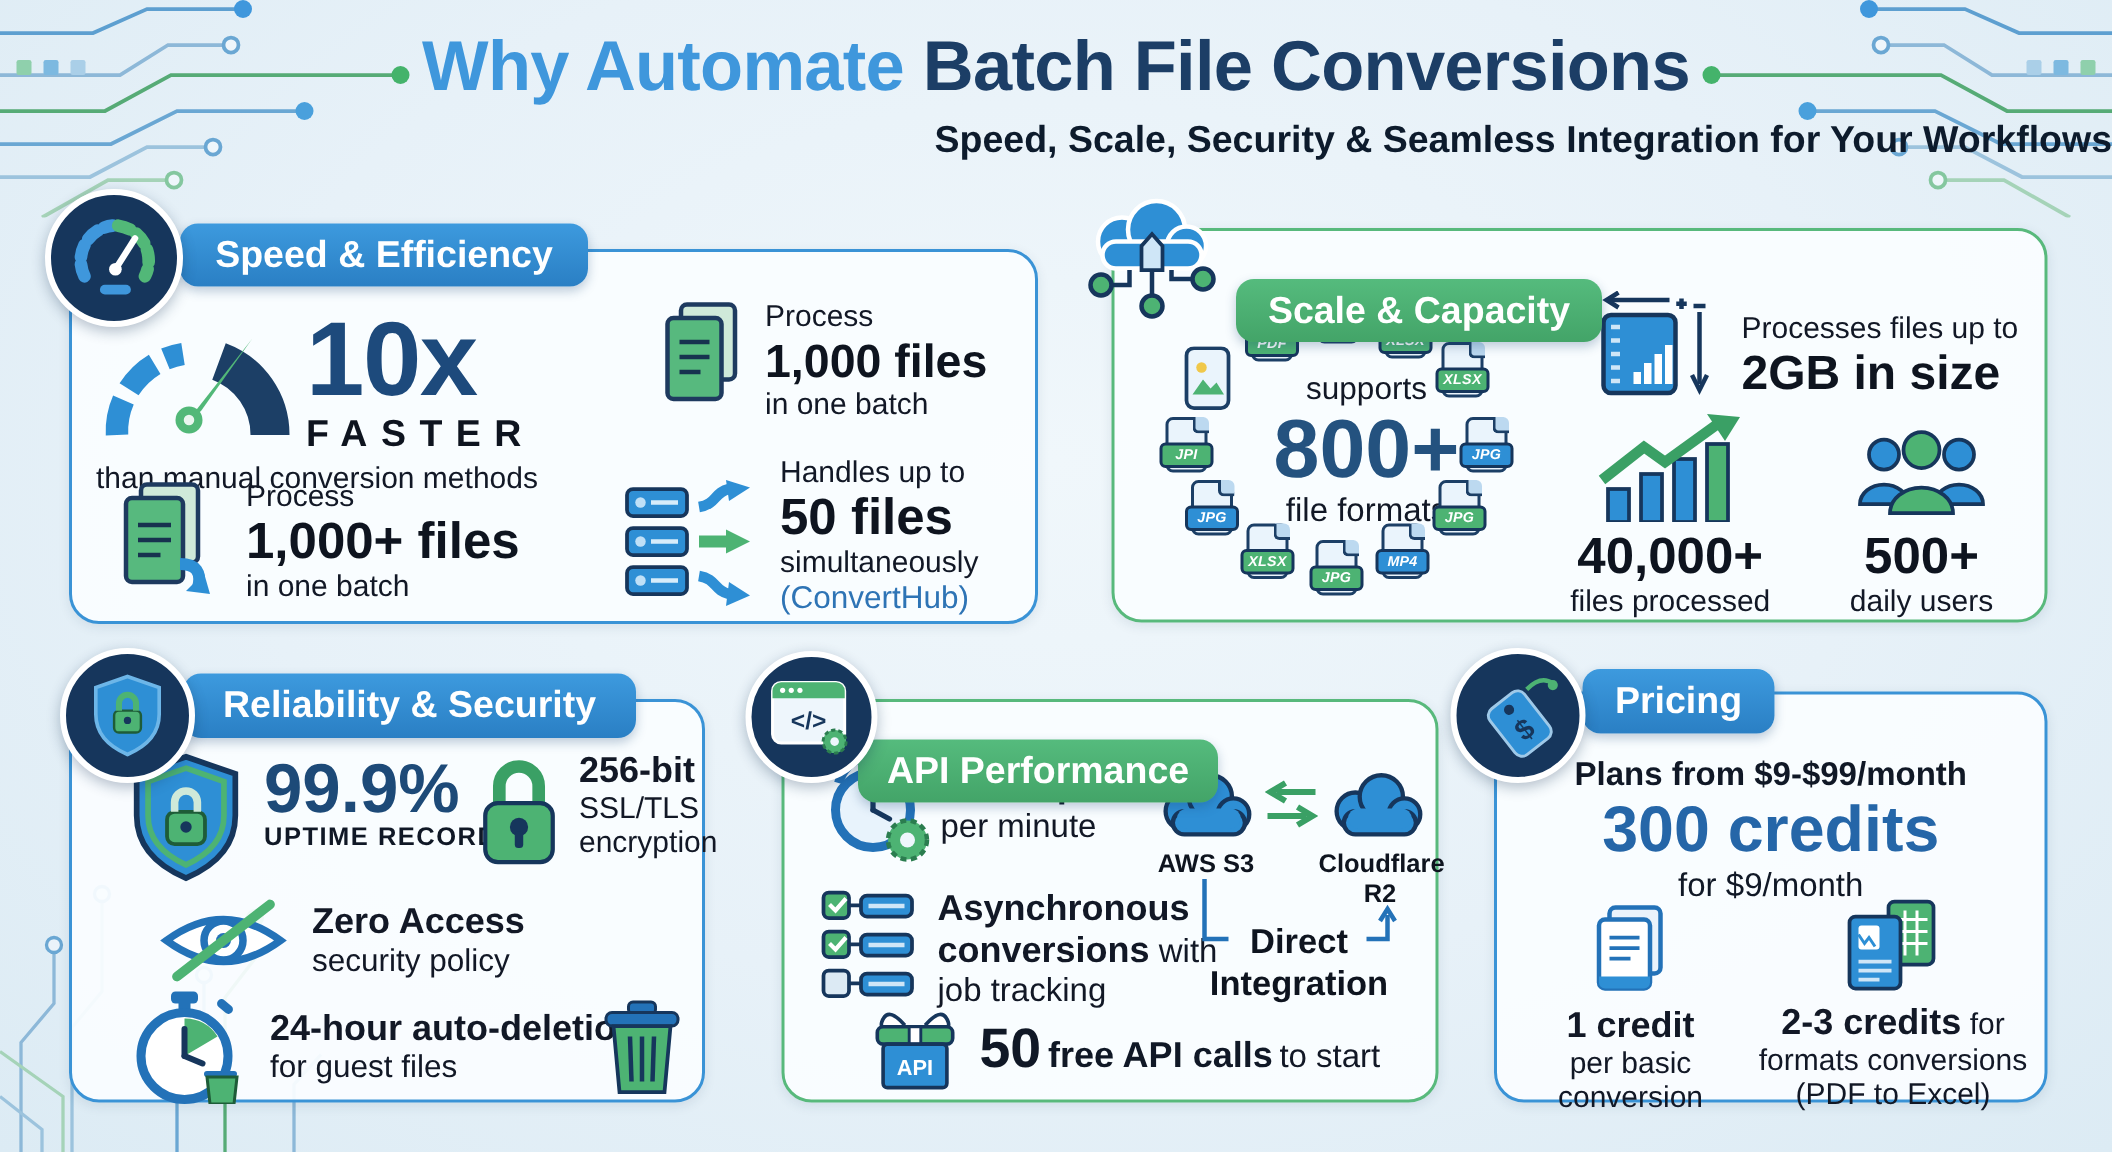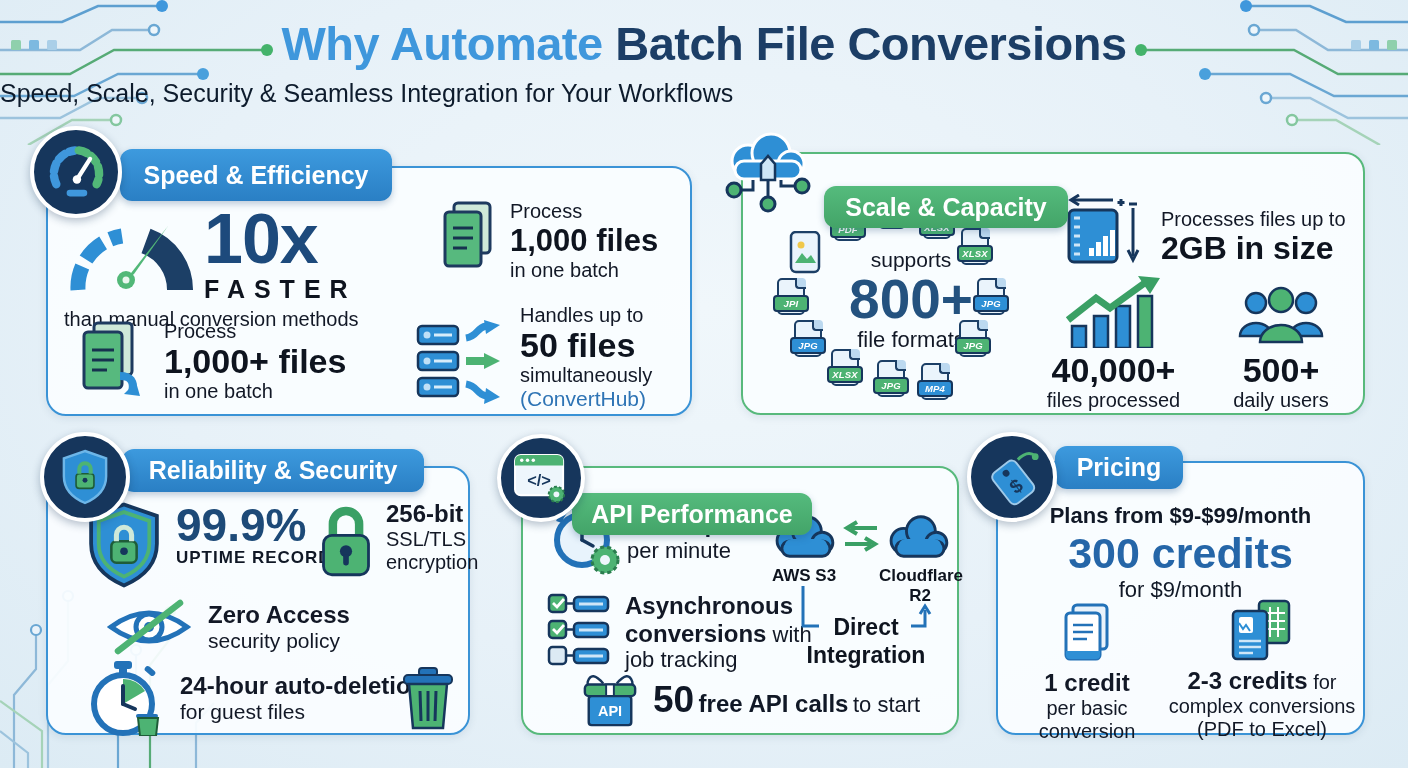--- a/index.html
+++ b/index.html
@@ -10,22 +10,22 @@
   .ab { position:absolute; }
 
   
   .deco { position:absolute; z-index:0; }
 
   
   .title { position:absolute; top:16px; left:0; width:100%; text-align:center;
            font-size:47px; font-weight:800; letter-spacing:-0.5px; z-index:3; }
   .title .hl { color:#3f97dc;margin-top:38px; }
   .title .rest { color:#1c3e66; }
-  .subtitle { position:absolute; top:79px; left:0; width:100%; text-align:left;
-              font-size:25px; font-weight:400; color:#0d1b2c; z-index:3; }
+  .subtitle { position:absolute; top:79px; left:0; width:100%; text-align:right;
+              font-size:25px; font-weight:700; color:#0d1b2c; z-index:3; }
 
   
   .panel { position:absolute; background:rgba(250,253,255,0.94); border-radius:20px;
            box-shadow:0 2px 8px rgba(30,60,90,0.10); z-index:2; }
   .panel.blue  { border:2.5px solid #3a93d6; }
   .panel.green { border:2.5px solid #58b97c; }
 
   .icon-circle { position:absolute; border-radius:50%; background:#16365c;
                  border:4px solid #ffffff; box-shadow:0 3px 9px rgba(15,45,80,.3);
                  display:flex; align-items:center; justify-content:center; z-index:4; }
@@ -134,21 +134,21 @@
   <section class="panel blue" style="left:46px;top:166px;width:646px;height:250px">
     <div class="icon-circle" style="left:-18px;top:-42px;width:92px;height:92px">
       <svg width="60" height="60" viewBox="0 0 64 64">
         <path d="M11 45 A25 25 0 0 1 31 9" fill="none" stroke="#3f97dc" stroke-width="9" stroke-linecap="round" stroke-dasharray="9 5"></path>
         <path d="M35 9 A25 25 0 0 1 54 45" fill="none" stroke="#52b878" stroke-width="9" stroke-linecap="round" stroke-dasharray="9 5"></path>
         <line x1="33" y1="40" x2="47" y2="18" stroke="#fff" stroke-width="4.5" stroke-linecap="round"></line>
         <circle cx="33" cy="40" r="4.5" fill="#fff"></circle>
         <rect x="22" y="51" width="22" height="7" rx="3.5" fill="#3f97dc"></rect>
       </svg>
     </div>
-    <div class="banner blue" style="left:72px;top:-19px;width:272px;height:52px">
+    <div class="banner blue" style="left:72px;top:-19px;width:272px;height:42px">
       <span>Speed &amp; Efficiency</span>
     </div>
 
     <div class="ab" style="left:16px;top:38px;width:350px">
       <div style="display:flex;align-items:flex-end;gap:10px">
         <svg width="130" height="96" viewBox="0 0 130 96">
           <path d="M14 82 A52 52 0 0 1 58 28" stroke="#2e8fd5" stroke-width="15" fill="none" stroke-dasharray="24 8" stroke-linecap="butt"></path>
           <path d="M82 33 A52 52 0 0 1 116 82" stroke="#1c3f66" stroke-width="26" fill="none"></path>
           <path d="M60 74 L104 18 L70 66 Z" fill="#52b878"></path>
           <circle cx="62" cy="72" r="9" fill="#52b878"></circle>
@@ -271,21 +271,21 @@
           <div class="badge-tag">XLSX</div>
         </div>
       <div class="badge" style="left:212px;top:88px" data-color="blue">
           <div class="badge-page"></div>
           <div class="badge-tag">JPG</div>
         </div>
       <div class="badge" style="left:194px;top:130px" data-color="green">
           <div class="badge-page"></div>
           <div class="badge-tag">JPG</div>
         </div>
-      <div class="badge" style="left:156px;top:173px" data-color="blue">
+      <div class="badge" style="left:156px;top:159px" data-color="blue">
           <div class="badge-page"></div>
           <div class="badge-tag">MP4</div>
         </div>
       <div class="badge" style="left:112px;top:170px" data-color="green">
           <div class="badge-page"></div>
           <div class="badge-tag">JPG</div>
         </div>
       <div class="badge" style="left:66px;top:159px" data-color="green">
           <div class="badge-page"></div>
           <div class="badge-tag">XLSX</div>
@@ -623,18 +623,18 @@
         <rect x="4" y="12" width="34" height="48" rx="4" fill="#2e8fd5" stroke="#16365c" stroke-width="2.5"></rect>
         <rect x="10" y="18" width="14" height="16" rx="2" fill="#fff"></rect>
         <path d="M10 24 l4 6 l3 -4 l4 6" stroke="#2e8fd5" stroke-width="2" fill="none"></path>
         <g stroke="#cfe6f7" stroke-width="2.5">
           <line x1="10" y1="42" x2="32" y2="42"></line>
             <line x1="10" y1="48" x2="32" y2="48"></line>
             <line x1="10" y1="54" x2="24" y2="54"></line>
         </g>
       </svg>
       <div><span class="t-md">2-3 credits</span><span class="t-sm"> for</span></div>
-      <div class="t-sm">complex conversions</div>
+      <div class="t-sm">formats conversions</div>
       <div class="t-sm">(PDF to Excel)</div>
     </div>
   </section>
 
 </div>
 
 </body></html>

